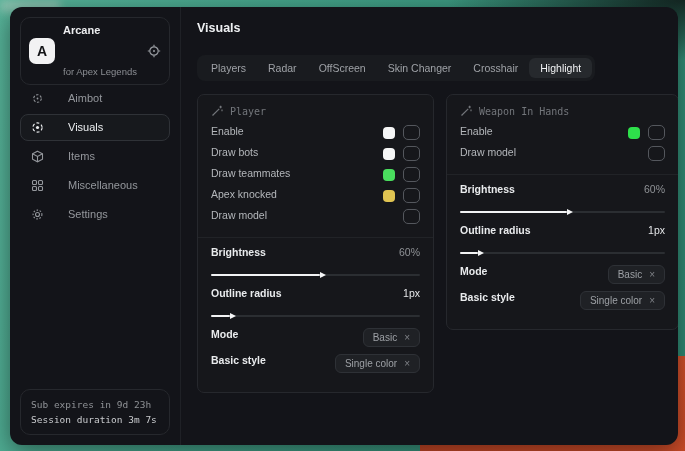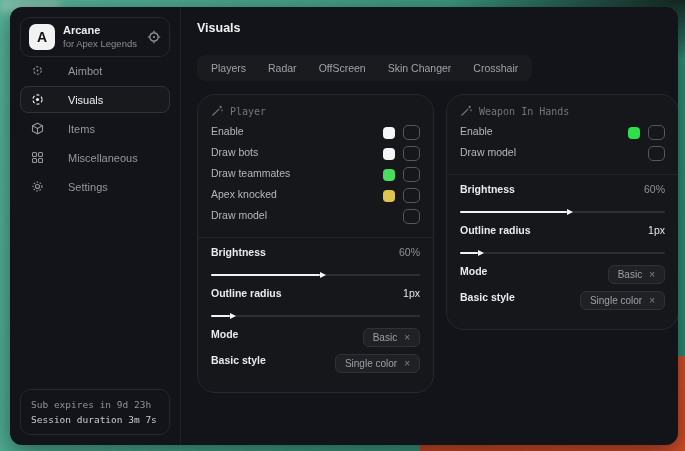--- a/index.html
+++ b/index.html
@@ -32,21 +32,21 @@
     border:1px solid #26282d; border-radius:10px; padding:6px 8px;
     display:flex; align-items:center; gap:8px;
   }
   .logo {
     width:26px; height:26px; border-radius:7px; background:#f2f2f3; color:#121316;
     font-weight:bold; font-size:14px; display:flex; align-items:center; justify-content:center;
     flex:0 0 26px;
   }
   .brand-text { flex:1; line-height:1.25; }
   .brand-name { color:#ecedef; font-size:11px; font-weight:bold; }
-  .brand-sub { color:#8b8e93; font-size:9.5px; }
+  .brand-sub { color:#8b8e93; font-size:9.5px;margin-top:28px; }
   .brand-icon { color:#9a9da2; display:flex; }
   .cat-label { margin:16px 4px 6px; font-size:9px; color:#6f7277; letter-spacing:.4px; }
   .nav { display:flex; flex-direction:column; gap:2px; }
   .nav-item {
     display:flex; align-items:center; gap:24px; height:27px; padding:0 10px;
     color:#94979c; font-size:11px; border:1px solid transparent; border-radius:8px;
     cursor:pointer;
   }
   .nav-item.active { border-color:#2f3237; background:#17191d; color:#eceef0; }
   .nav-item .ic { display:flex; width:13px; justify-content:center; }
@@ -63,21 +63,21 @@
   .tabbar {
     margin-top:20px; display:inline-flex; background:#191b1f; border-radius:8px; padding:3px;
   }
   .tab {
     padding:4px 11px; font-size:10.5px; color:#9fa2a7; border-radius:6px; cursor:pointer;
     white-space:nowrap;
   }
   .tab.active { background:#26292d; color:#f0f1f3; }
   .panels { margin-top:13px; display:flex; gap:12px; align-items:flex-start; }
   .panel {
-    border:1px solid #26282d; border-radius:18px; background:#16171b; padding:10px 13px 12px;
+    border:1px solid #26282d; border-radius:7px; background:#16171b; padding:10px 13px 12px;
   }
   .panel-0 { width:237px; }
   .panel-1 { width:233px; }
   .panel-head {
     display:flex; align-items:center; gap:7px; color:#73767b; font-size:10px;
     font-family:"DejaVu Sans Mono", monospace; margin-bottom:8px;
   }
   .row { display:flex; align-items:flex-start; justify-content:space-between; min-height:21px; }
   .row-label { color:#b4b7bb; font-size:10.5px; }
   .row-label.strong { color:#e9ebed; font-weight:bold; }
@@ -198,20 +198,21 @@
 
   <div class="main">
     <div class="page-title">Visuals</div>
 
     <div class="tabbar">
       <div class="tab">Players</div>
       <div class="tab">Radar</div>
       <div class="tab">OffScreen</div>
       <div class="tab">Skin Changer</div>
       <div class="tab">Crosshair</div>
+      <div class="tab active">Highlight</div>
     </div>
 
     <div class="panels">
 
       <div class="panel panel-0">
         <div class="panel-head">
           <span>
             <svg width="12" height="12" viewBox="0 0 12 12" fill="none" stroke="currentColor" stroke-width="1.2">
               <line x1="1.5" y1="10.5" x2="8.2" y2="3.8"></line>
               <line x1="9.6" y1="0.8" x2="9.6" y2="3.2"></line>

